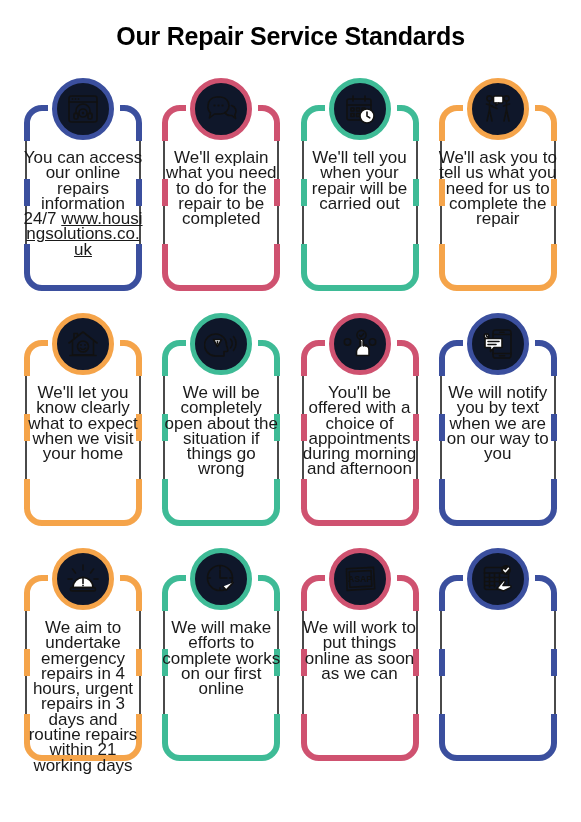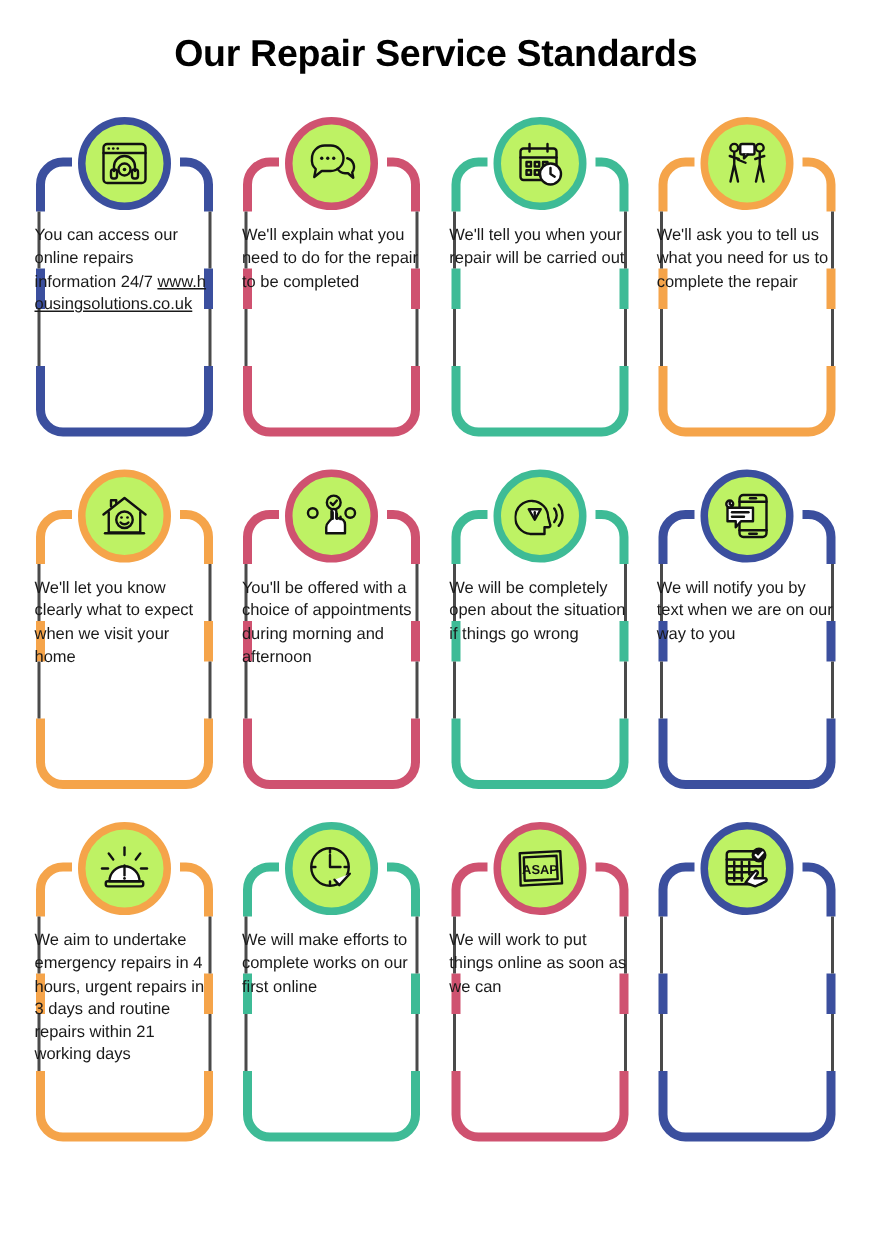--- a/index.html
+++ b/index.html
@@ -105,35 +105,36 @@
   .icon-circle {
     position: absolute;
     left: 50%;
     top: 0px;
     transform: translateX(-50%);
     width: 62px;
     height: 62px;
     border-radius: 50%;
     box-sizing: border-box;
     border: 5px solid currentColor;
-    background: #bef264;
+    background: #0f172a;
     display: flex;
     align-items: center;
     justify-content: center;
     z-index: 3;
   }
   .icon-circle svg { display: block; }
 
   
   .card-text {
     position: absolute;
     left: 9px;
     top: 72px;
     width: 120px;
-    font-size: 11px;
+    text-align: center;
+    font-size: 17px;
     line-height: 15.3px;
     color: #1a1a1a;
     z-index: 2;
   }
   .card-text .url {
     text-decoration: underline;
     word-break: break-all;
   }
 </style>
 </head>
@@ -261,20 +262,42 @@
         <line x1="4" y1="27.5" x2="30" y2="27.5" fill="none" stroke="#111" stroke-width="1.6" stroke-linecap="round" stroke-linejoin="round"></line>
         <path d="M8 9.5V5.5h3.5v1.8" fill="none" stroke="#111" stroke-width="1.6" stroke-linecap="round" stroke-linejoin="round"></path>
         <circle cx="17" cy="18.5" r="5.5" fill="none" stroke="#111" stroke-width="1.6" stroke-linecap="round" stroke-linejoin="round"></circle>
         <circle cx="15" cy="17" r="0.9" fill="#111"></circle>
           <circle cx="19" cy="17" r="0.9" fill="#111"></circle>
         <path d="M14.4 20.3a3.4 3.4 0 0 0 5.2 0" fill="none" stroke="#111" stroke-width="1.6" stroke-linecap="round" stroke-linejoin="round"></path>
       </svg>
       </div>
       <div class="card-text">We'll let you know clearly what to expect when we visit your home</div>
     </div>
+    <div class="card" style="color: rgb(62, 187, 150);">
+      <div class="card-frame"></div>
+      <div class="frame-gap-top"></div>
+      <div class="frame-gap-left"></div>
+      <div class="frame-gap-right"></div>
+      <div class="frame-gap-left2"></div>
+      <div class="frame-gap-right2"></div>
+      <div class="pin pin-l1" style="background: rgb(74, 74, 74);"></div>
+      <div class="pin pin-r1" style="background: rgb(74, 74, 74);"></div>
+      <div class="pin pin-l2" style="background: rgb(74, 74, 74);"></div>
+      <div class="pin pin-r2" style="background: rgb(74, 74, 74);"></div>
+      <div class="icon-circle">
+        <svg width="34" height="32" viewBox="0 0 34 32">
+        <path d="M20 28v-4.5h2.5c1 0 1.6-.8 1.3-1.7L22.5 17a11 11 0 1 0-12 10.9V28z" fill="none" stroke="#111" stroke-width="1.6" stroke-linecap="round" stroke-linejoin="round"></path>
+        <path d="M13.5 18.5 9.5 11.5h8z" fill="#fff" stroke="#111" stroke-width="1.6" stroke-linecap="round" stroke-linejoin="round"></path>
+        <line x1="13.5" y1="13.5" x2="13.5" y2="16" fill="none" stroke="#111" stroke-width="1.6" stroke-linecap="round" stroke-linejoin="round"></line>
+        <circle cx="13.5" cy="17.4" r="0.7" fill="#111"></circle>
+        <path d="M26.5 11a7 7 0 0 1 0 9M29.5 8.5a11 11 0 0 1 0 14" fill="none" stroke="#111" stroke-width="1.6" stroke-linecap="round" stroke-linejoin="round"></path>
+      </svg>
+      </div>
+      <div class="card-text">We will be completely open about the situation if things go wrong</div>
+    </div>
     <div class="card" style="color: rgb(207, 82, 112);">
       <div class="card-frame"></div>
       <div class="frame-gap-top"></div>
       <div class="frame-gap-left"></div>
       <div class="frame-gap-right"></div>
       <div class="frame-gap-left2"></div>
       <div class="frame-gap-right2"></div>
       <div class="pin pin-l1" style="background: rgb(74, 74, 74);"></div>
       <div class="pin pin-r1" style="background: rgb(74, 74, 74);"></div>
       <div class="pin pin-l2" style="background: rgb(74, 74, 74);"></div>
@@ -283,42 +306,20 @@
         <svg width="34" height="30" viewBox="0 0 34 30">
         <circle cx="4.5" cy="13" r="3.2" fill="none" stroke="#111" stroke-width="1.6" stroke-linecap="round" stroke-linejoin="round"></circle>
         <circle cx="29.5" cy="13" r="3.2" fill="none" stroke="#111" stroke-width="1.6" stroke-linecap="round" stroke-linejoin="round"></circle>
         <circle cx="18.5" cy="6" r="4.6" fill="none" stroke="#111" stroke-width="1.6" stroke-linecap="round" stroke-linejoin="round"></circle>
         <path d="M16.5 6.2 18 7.7l2.6-3" fill="none" stroke="#111" stroke-width="1.6" stroke-linecap="round" stroke-linejoin="round"></path>
         <path d="M13.5 26.5v-4c0-1.6 1-3 2-4l1.5-1.6v-5a1.6 1.6 0 0 1 3.2 0v4.6h1.1c2.8 0 4.7 1.6 4.7 4.4v5.6z" fill="#fff" stroke="#111" stroke-width="1.6" stroke-linecap="round" stroke-linejoin="round"></path>
         <path d="M17.8 12.5v4.4M20.6 13.5v3.4M23 15.5v1.6" fill="none" stroke="#111" stroke-width="1.6" stroke-linecap="round" stroke-linejoin="round"></path>
       </svg>
       </div>
       <div class="card-text">You'll be offered with a choice of appointments during morning and afternoon</div>
-    </div>
-    <div class="card" style="color: rgb(62, 187, 150);">
-      <div class="card-frame"></div>
-      <div class="frame-gap-top"></div>
-      <div class="frame-gap-left"></div>
-      <div class="frame-gap-right"></div>
-      <div class="frame-gap-left2"></div>
-      <div class="frame-gap-right2"></div>
-      <div class="pin pin-l1" style="background: rgb(74, 74, 74);"></div>
-      <div class="pin pin-r1" style="background: rgb(74, 74, 74);"></div>
-      <div class="pin pin-l2" style="background: rgb(74, 74, 74);"></div>
-      <div class="pin pin-r2" style="background: rgb(74, 74, 74);"></div>
-      <div class="icon-circle">
-        <svg width="34" height="32" viewBox="0 0 34 32">
-        <path d="M20 28v-4.5h2.5c1 0 1.6-.8 1.3-1.7L22.5 17a11 11 0 1 0-12 10.9V28z" fill="none" stroke="#111" stroke-width="1.6" stroke-linecap="round" stroke-linejoin="round"></path>
-        <path d="M13.5 18.5 9.5 11.5h8z" fill="#fff" stroke="#111" stroke-width="1.6" stroke-linecap="round" stroke-linejoin="round"></path>
-        <line x1="13.5" y1="13.5" x2="13.5" y2="16" fill="none" stroke="#111" stroke-width="1.6" stroke-linecap="round" stroke-linejoin="round"></line>
-        <circle cx="13.5" cy="17.4" r="0.7" fill="#111"></circle>
-        <path d="M26.5 11a7 7 0 0 1 0 9M29.5 8.5a11 11 0 0 1 0 14" fill="none" stroke="#111" stroke-width="1.6" stroke-linecap="round" stroke-linejoin="round"></path>
-      </svg>
-      </div>
-      <div class="card-text">We will be completely open about the situation if things go wrong</div>
     </div>
     <div class="card" style="color: rgb(59, 79, 158);">
       <div class="card-frame"></div>
       <div class="frame-gap-top"></div>
       <div class="frame-gap-left"></div>
       <div class="frame-gap-right"></div>
       <div class="frame-gap-left2"></div>
       <div class="frame-gap-right2"></div>
       <div class="pin pin-l1" style="background: rgb(74, 74, 74);"></div>
       <div class="pin pin-r1" style="background: rgb(74, 74, 74);"></div>

